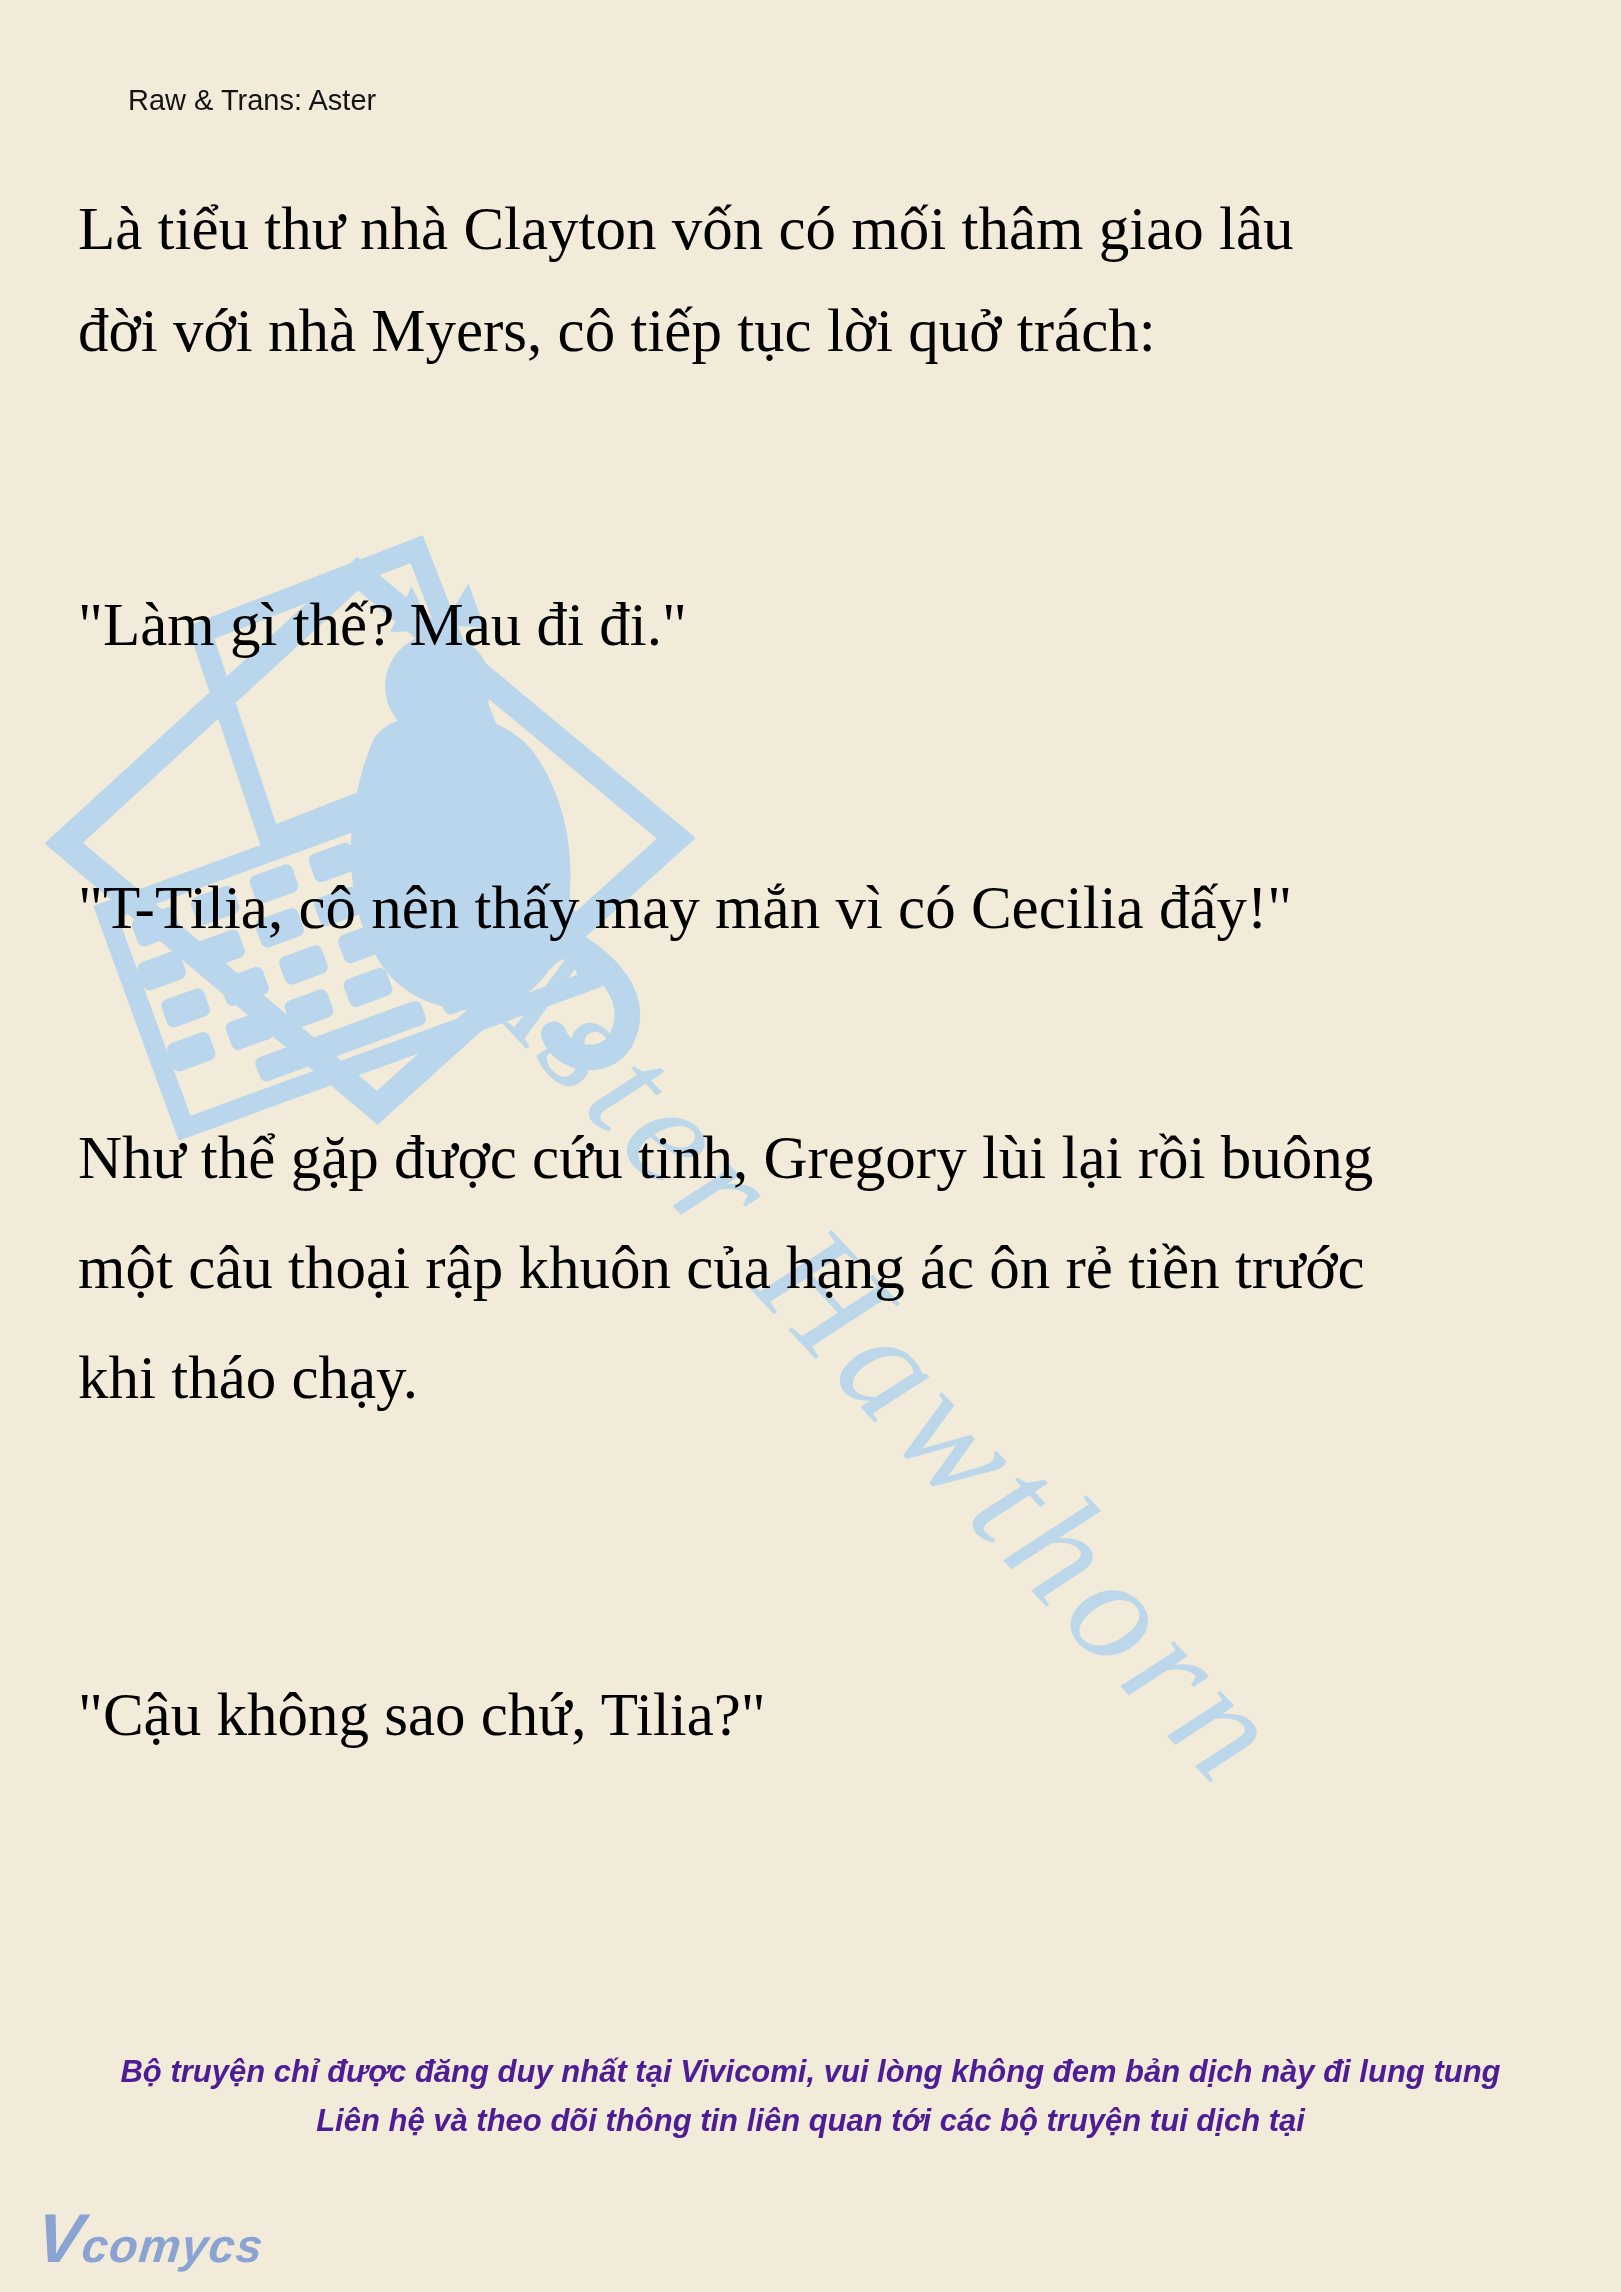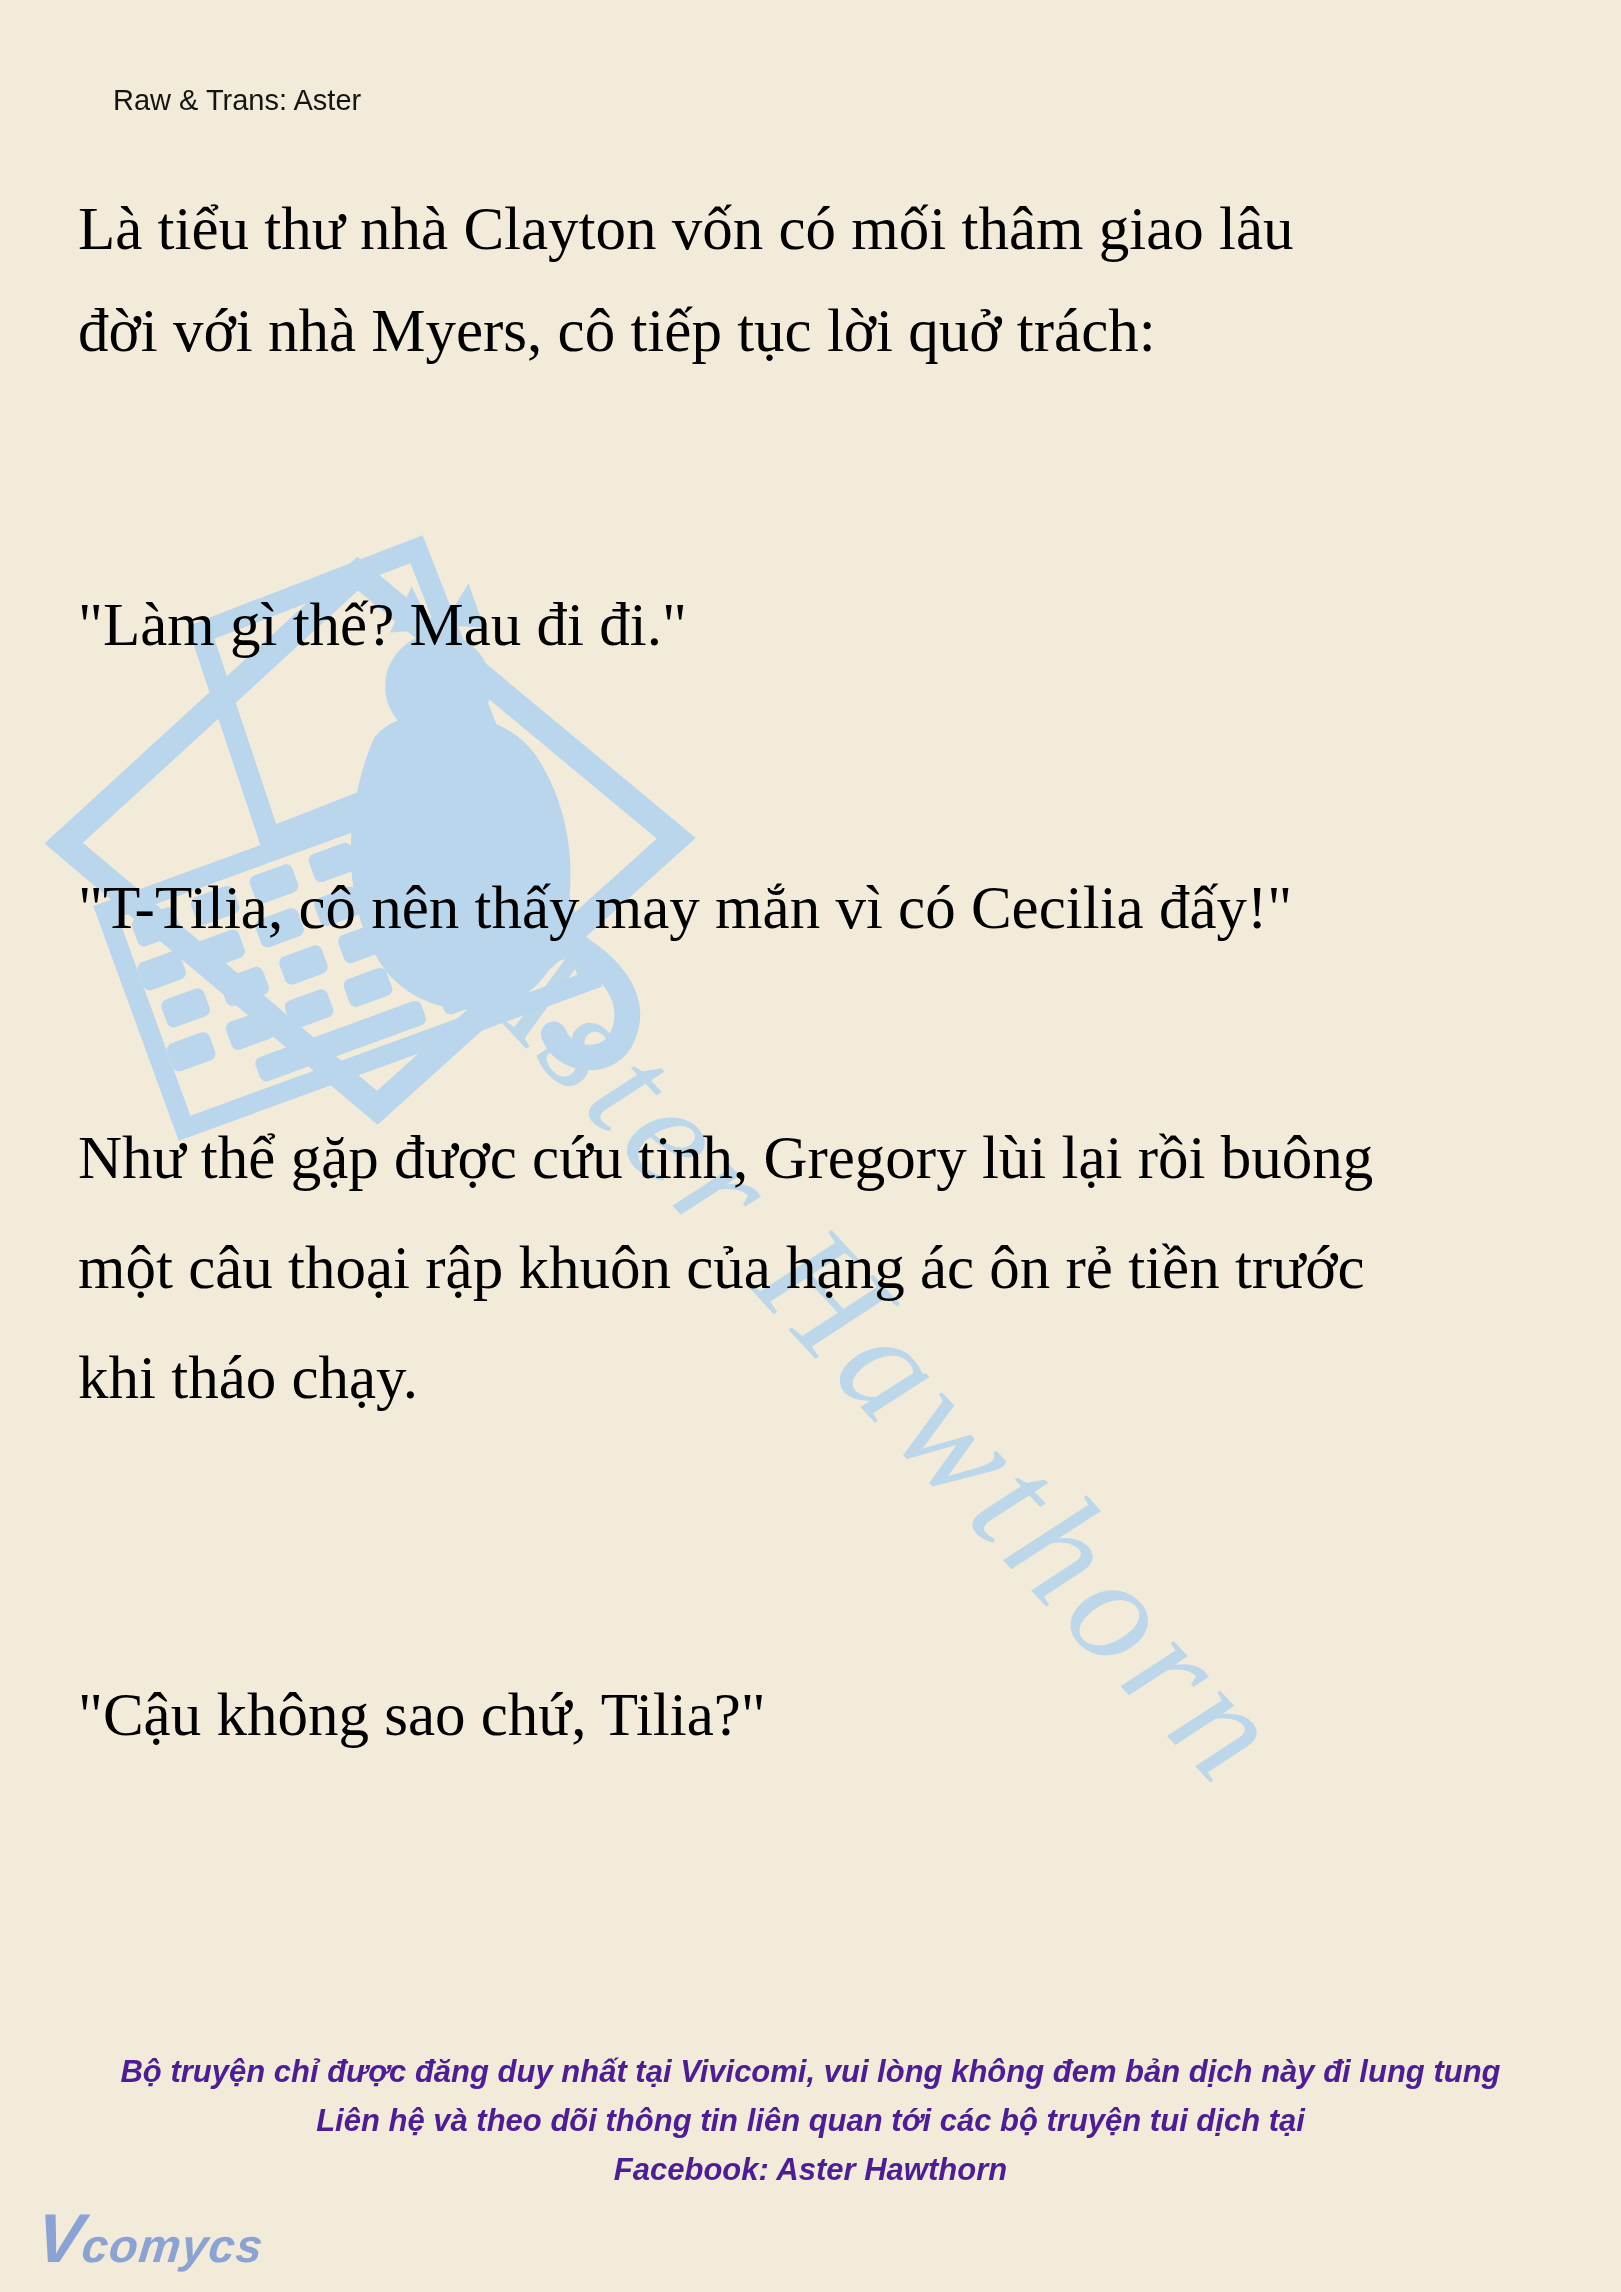--- a/index.html
+++ b/index.html
@@ -24,21 +24,21 @@
     letter-spacing:9.8px;
     color:#b9d6ec;
     opacity:.92;
     white-space:nowrap;
     transform:rotate(47deg);
     transform-origin:left top;
     pointer-events:none;
   }
   
   .credit{
-    position:absolute;left:113px;top:84px;z-index:2;
+    position:absolute;left:128px;top:84px;z-index:2;
     font-family:"Liberation Sans","DejaVu Sans",sans-serif;
     font-size:29px;color:#141414;
   }
   .para{position:absolute;left:78px;z-index:2;color:#000000;}
   .para .line{
     font-size:61px;
     line-height:102px;
     white-space:nowrap;
   }
   .para.p4 .line{line-height:110px;}
@@ -137,19 +137,18 @@
   <div class="line">một câu thoại rập khuôn của hạng ác ôn rẻ tiền trước</div>
   <div class="line">khi tháo chạy.</div>
 </div>
 <div class="para p5">
   <div class="line">"Cậu không sao chứ, Tilia?"</div>
 </div>
 
 <div class="footer">
   <div>Bộ truyện chỉ được đăng duy nhất tại Vivicomi, vui lòng không đem bản dịch này đi lung tung</div>
   <div>Liên hệ và theo dõi thông tin liên quan tới các bộ truyện tui dịch tại</div>
-  <div>Facebook: Aster Hawthorn</div>
 </div>
 
 <div class="logo">
   <span class="initial">V</span><span class="rest">comycs</span>
 </div>
 
 
 </body></html>

